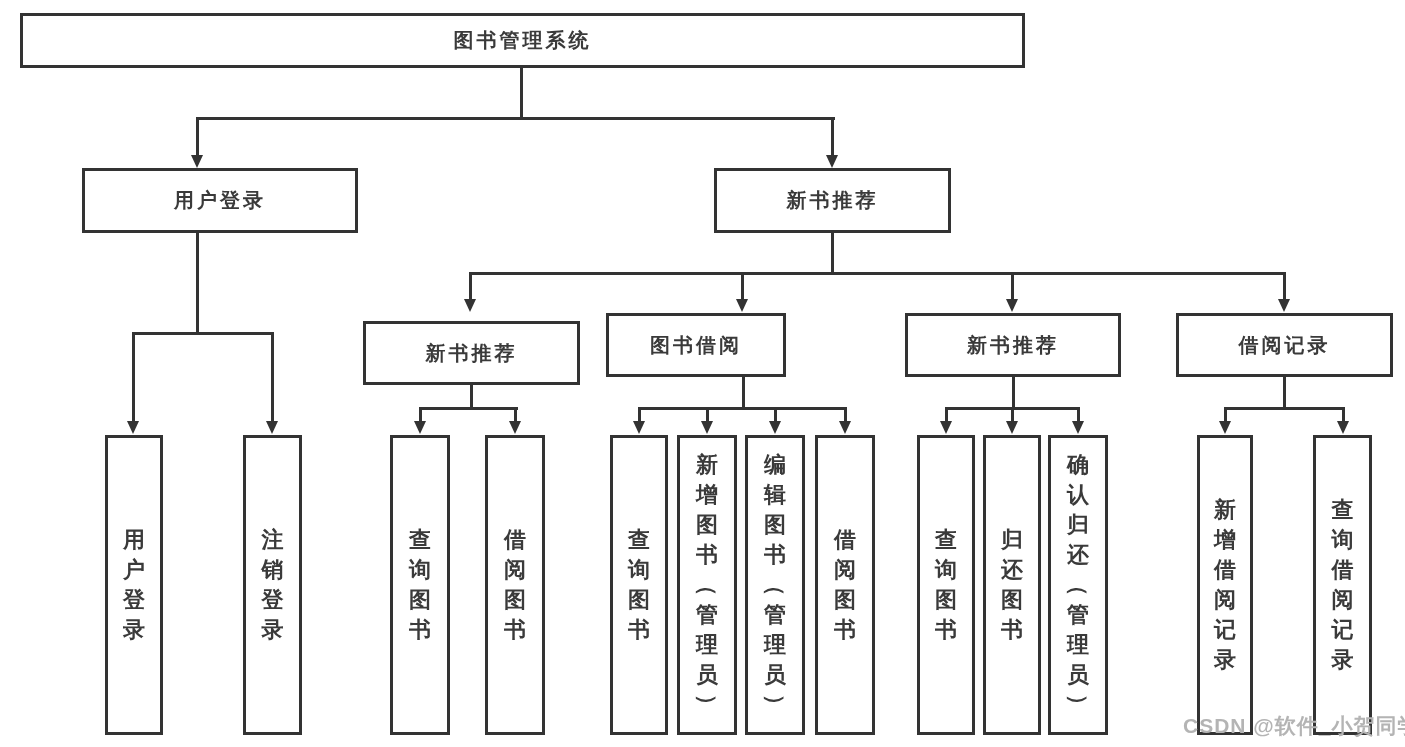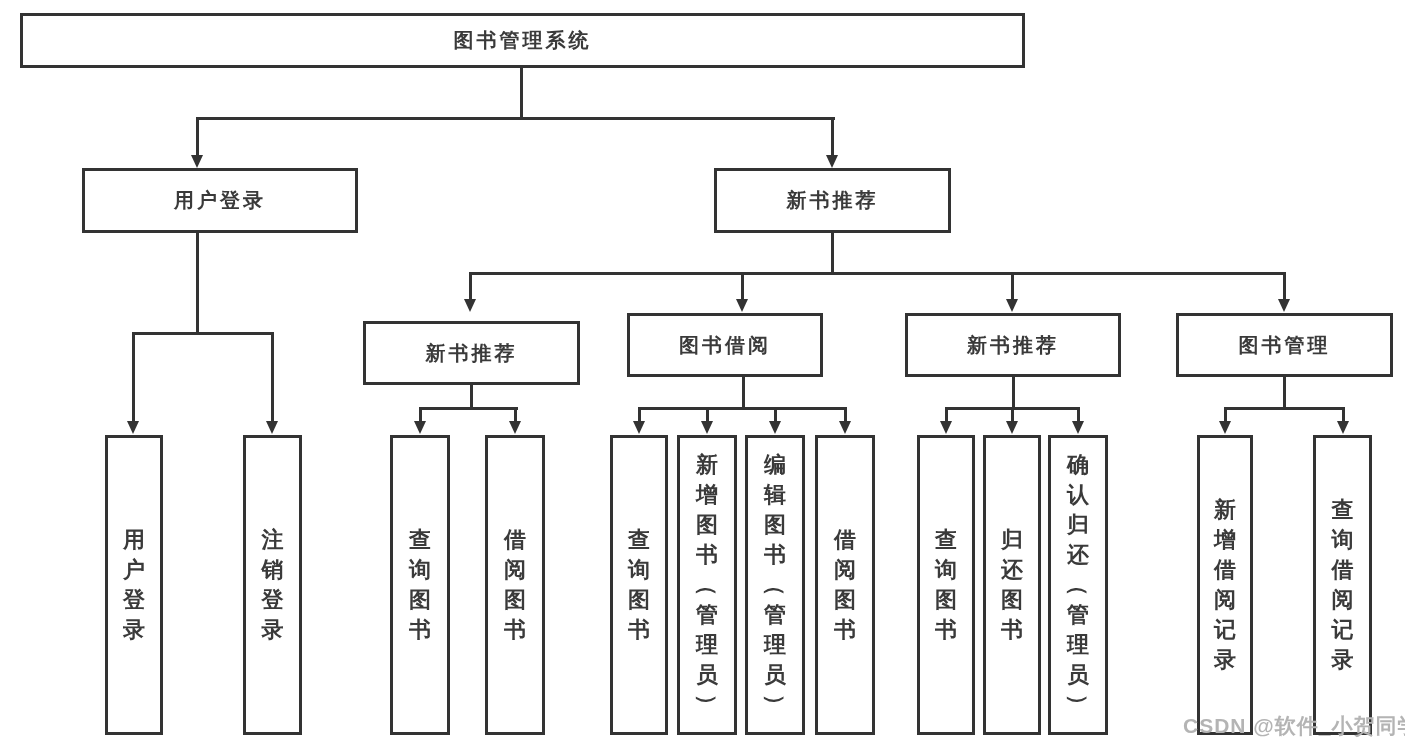--- a/index.html
+++ b/index.html
@@ -112,28 +112,28 @@
   <div class="node hnode" style="left:82px;top:168px;width:276px;height:65px;">
     <span class="lbl">用户登录</span>
   </div>
   <div class="node hnode" style="left:714px;top:168px;width:237px;height:65px;">
     <span class="lbl">新书推荐</span>
   </div>
 
   <div class="node hnode" style="left:363px;top:313px;width:217px;height:64px;margin-top:8px;">
     <span class="lbl">新书推荐</span>
   </div>
-  <div class="node hnode" style="left:627px;top:313px;width:196px;height:64px;text-align:center;">
+  <div class="node hnode" style="left:606px;top:313px;width:180px;height:64px;text-align:center;">
     <span class="lbl">图书借阅</span>
   </div>
   <div class="node hnode" style="left:905px;top:313px;width:216px;height:64px;">
     <span class="lbl">新书推荐</span>
   </div>
   <div class="node hnode" style="left:1176px;top:313px;width:217px;height:64px;">
-    <span class="lbl">图书管理</span>
+    <span class="lbl">借阅记录</span>
   </div>
 
   <div class="node vnode" style="left:105px;top:435px;width:58px;height:300px;">
     <span class="lbl vtext">
         <span>用</span>
         <span>户</span>
         <span>登</span>
         <span>录</span>
       </span>
   </div>

